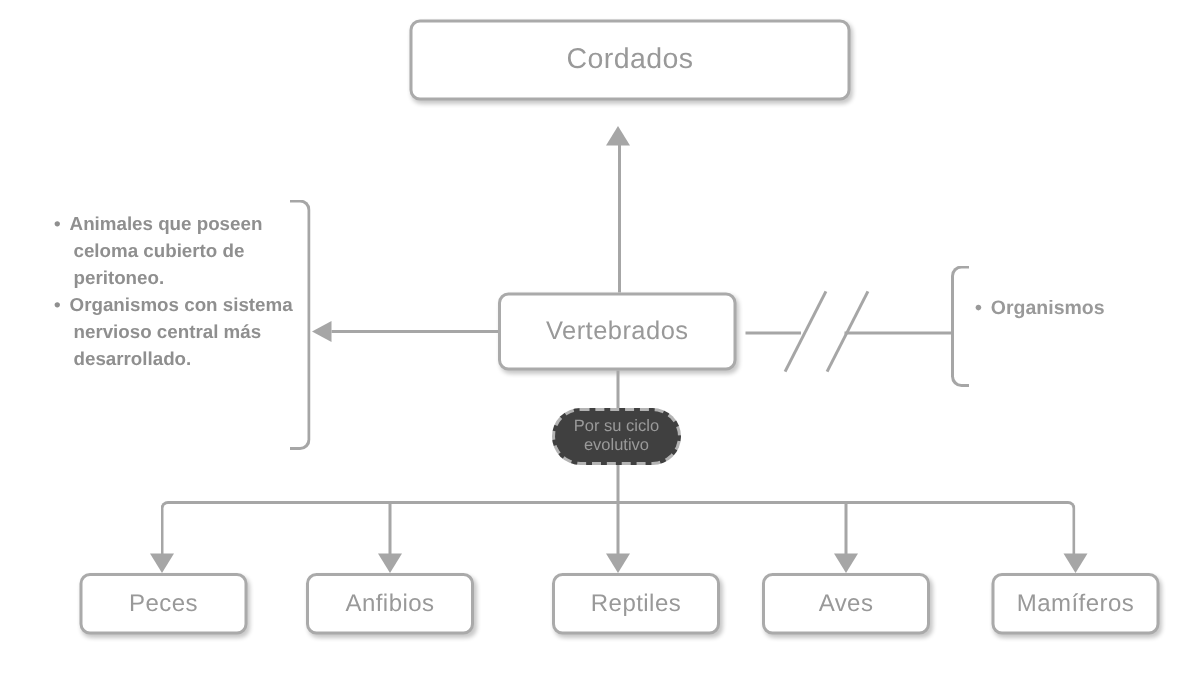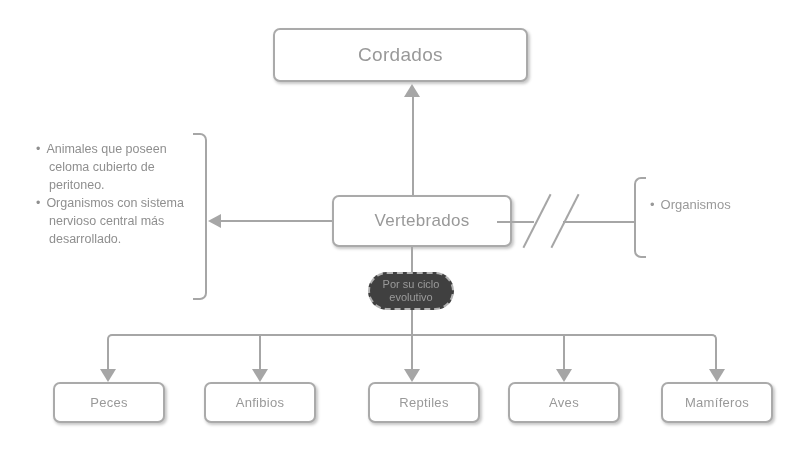--- a/index.html
+++ b/index.html
@@ -8,23 +8,23 @@
     font-family:"Liberation Sans", sans-serif; overflow:hidden;
   }
   
   .node {
     position:absolute; background:#ffffff; border:2px solid #aaaaaa;
     border-radius:7px; box-sizing:border-box;
     box-shadow:1.5px 2px 3px rgba(0,0,0,0.22);
     display:flex; align-items:center; justify-content:center;
     color:#999999; letter-spacing:0.3px;
   }
-  .node-root   { left:273px; top:28px;  width:255px; height:54px; font-size:19px; }
-  .node-center { left:332px; top:195px; width:180px; height:52px; font-size:17px; }
-  .child { top:382px; width:112px; height:41px; font-size:13px; }
+  .node-root   { left:273px; top:13px;  width:294px; height:54px; font-size:19px; }
+  .node-center { left:332px; top:195px; width:159px; height:52px; font-size:17px; }
+  .child { top:382px; width:112px; height:41px; font-size:16px; }
   .child-0 { left:53px; }  .child-1 { left:204px; } .child-2 { left:368px; }
   .child-3 { left:508px; } .child-4 { left:661px; }
 
   
   .line { position:absolute; background:#a6a6a6; }
   .l-up     { left:412px; top:96px;  width:2px;  height:99px; }
   .l-left   { left:221px; top:220px; width:111px; height:2px; }
   .l-right-a{ left:497px; top:221px; width:37px;  height:2px; }
   .l-right-b{ left:563px; top:221px; width:71px;  height:2px; }
   .l-center { left:411px; top:247px; width:2px;  height:123px; }
@@ -59,21 +59,21 @@
     box-sizing:border-box;
   }
   .bracket-right {
     position:absolute; left:634px; top:177px; width:12px; height:81px;
     border:2px solid #a6a6a6; border-right:none; border-radius:7px 0 0 7px;
     box-sizing:border-box;
   }
 
   
   .notes { position:absolute; margin:0; padding:0; list-style:none; }
-  .notes li { padding-left:13px; text-indent:-13px; }
+  .notes li { padding-left:13px; text-indent:-13px;font-weight:bold; }
   .notes li::before { content:"\2022"; margin-right:6px; }
   .notes-left  { left:36px;  top:140px; width:160px; color:#8f8f8f;
                  font-size:12.5px; line-height:18px; }
   .notes-left li { margin:0; }
   .notes-right { left:650px; top:195px; width:130px; color:#999999;
                  font-size:13px; line-height:19px; }
 
   
   .pill {
     position:absolute; left:368px; top:272px; width:86px; height:38px; z-index:2;

